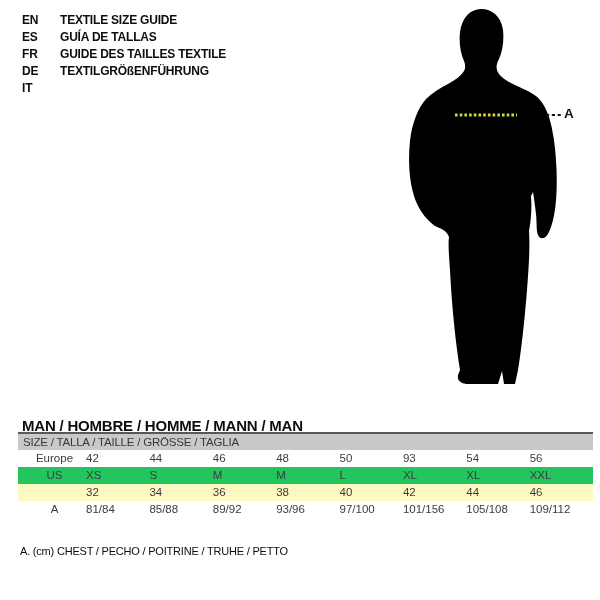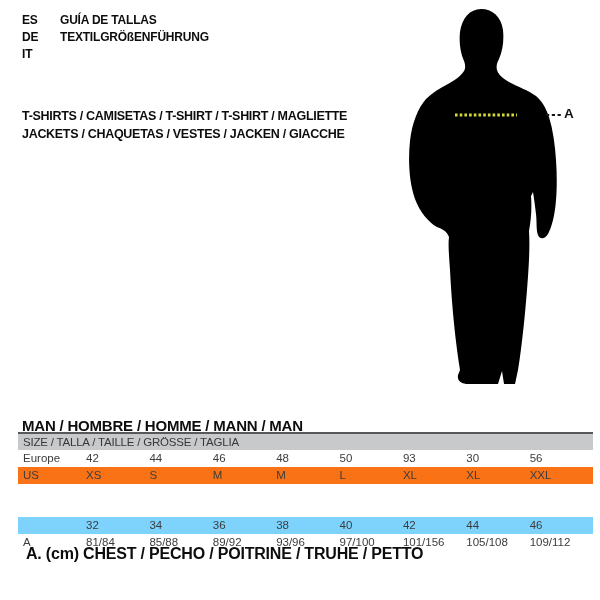--- a/index.html
+++ b/index.html
@@ -27,49 +27,53 @@
   
   .man-heading { position:absolute; left:22px; top:417px; font-size:15px; font-weight:700; letter-spacing:-0.2px; }
 
   
   .size-table { position:absolute; left:18px; top:432px; width:575px; border-top:2px solid #0369a1; }
   .table-header {
     height:16px; line-height:16px; padding-left:5px;
     font-size:11.5px; color:#38383a; letter-spacing:-0.2px;
   }
   .t-row { display:grid; grid-template-columns:68px repeat(8, 1fr); height:17px; line-height:17px; font-size:11.5px; color:#3c3c3e; }
-  .t-row .cell-label { padding-left:5px; text-align:left; }
+  .t-row .cell-label { padding-left:5px; text-align:center; }
   .t-row .cell-val { text-align:left; }
 
   
-  .footnote { position:absolute; left:26px; top:545px; font-size:16px; font-weight:700; letter-spacing:-0.2px; }
+  .footnote { position:absolute; left:20px; top:545px; font-size:11px; font-weight:400; letter-spacing:-0.2px; }
 </style>
 </head>
 <body>
 
 <div class="canvas">
 
   <div class="lang-list">
       <div class="lang-row">
+        <div class="lang-code">EN</div>
+        <div class="lang-label">TEXTILE SIZE GUIDE</div>
+      </div>
+      <div class="lang-row">
         <div class="lang-code">ES</div>
         <div class="lang-label">GUÍA DE TALLAS</div>
+      </div>
+      <div class="lang-row">
+        <div class="lang-code">FR</div>
+        <div class="lang-label">GUIDE DES TAILLES TEXTILE</div>
       </div>
       <div class="lang-row">
         <div class="lang-code">DE</div>
         <div class="lang-label">TEXTILGRÖßENFÜHRUNG</div>
       </div>
       <div class="lang-row">
         <div class="lang-code">IT</div>
       </div>
     </div>
 
-  <div class="categories">
-      <div class="category-line">T-SHIRTS / CAMISETAS / T-SHIRT / T-SHIRT / MAGLIETTE</div>
-      <div class="category-line">JACKETS / CHAQUETAS / VESTES / JACKEN / GIACCHE</div>
-    </div>
 
   <div class="figure">
     <svg width="200" height="400" viewBox="400 0 200 400" aria-hidden="true">
       <path fill="#000000" d="
         M481,9
         C492,9 501,16 503,30
         C504,40 503,50 499,59
         C497,63 496,66 497,70
         C498,74 502,78 509,82
         C518,87 528,90 536,96
@@ -114,35 +118,35 @@
     <div class="table-header" style="background: rgb(200, 201, 202);">SIZE / TALLA / TAILLE / GRÖSSE / TAGLIA</div>
     <div id="table-body">
         <div class="t-row">
           <div class="cell-label">Europe</div>
           <div class="cell-val">42</div>
           <div class="cell-val">44</div>
           <div class="cell-val">46</div>
           <div class="cell-val">48</div>
           <div class="cell-val">50</div>
           <div class="cell-val">93</div>
-          <div class="cell-val">30</div>
+          <div class="cell-val">54</div>
           <div class="cell-val">56</div>
         </div>
-        <div class="t-row" style="background: #f97316;">
+        <div class="t-row" style="background: #22c55e;">
           <div class="cell-label">US</div>
           <div class="cell-val">XS</div>
           <div class="cell-val">S</div>
           <div class="cell-val">M</div>
           <div class="cell-val">M</div>
           <div class="cell-val">L</div>
           <div class="cell-val">XL</div>
           <div class="cell-val">XL</div>
           <div class="cell-val">XXL</div>
         </div>
-        <div class="t-row" style="background: #7dd3fc; margin-top: 33px;">
+        <div class="t-row" style="background: #fef9c3;">
           <div class="cell-label"></div>
           <div class="cell-val">32</div>
           <div class="cell-val">34</div>
           <div class="cell-val">36</div>
           <div class="cell-val">38</div>
           <div class="cell-val">40</div>
           <div class="cell-val">42</div>
           <div class="cell-val">44</div>
           <div class="cell-val">46</div>
         </div>

